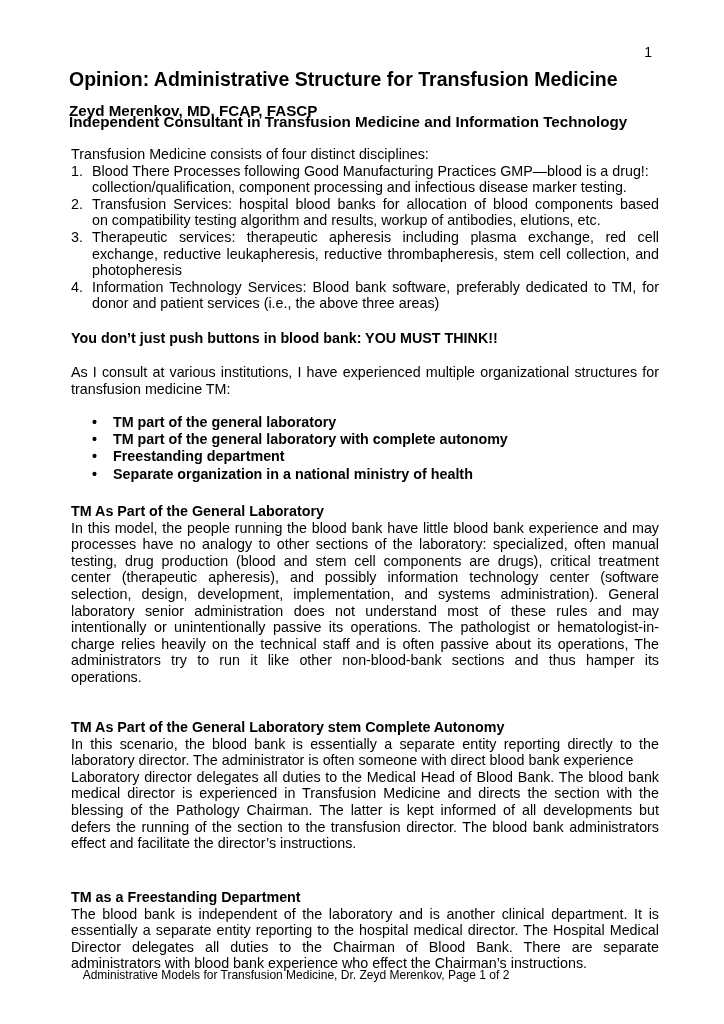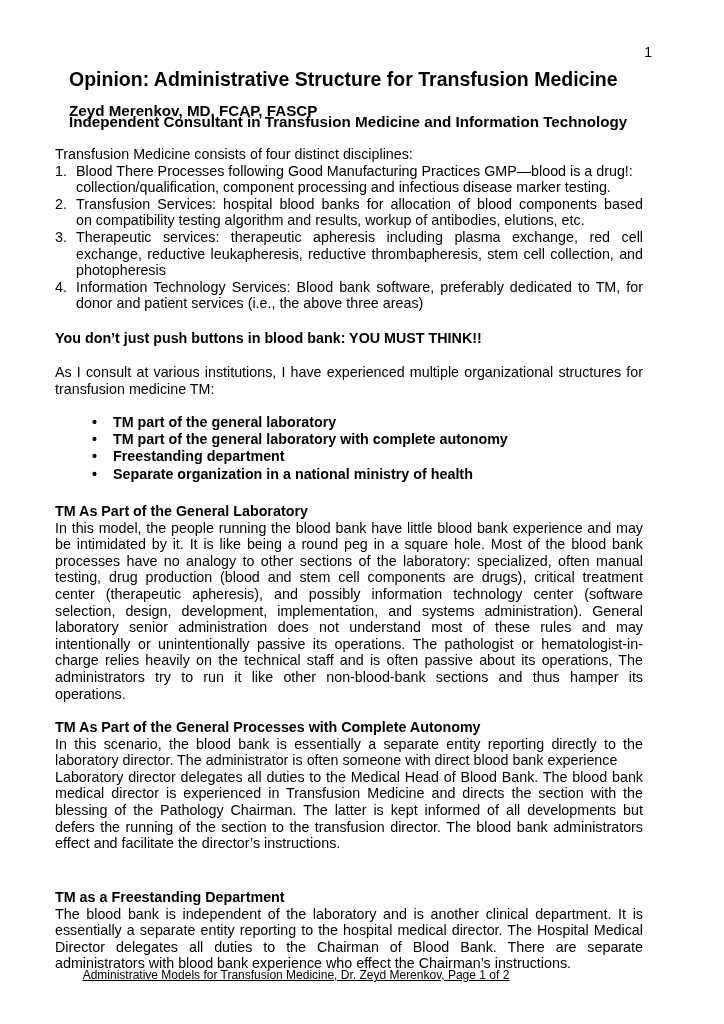--- a/index.html
+++ b/index.html
@@ -6,41 +6,41 @@
     body {
       width: 724px; height: 1024px; position: relative; overflow: hidden;
       font-family: "Liberation Sans", sans-serif; color: #000;
     }
     .page-number { position: absolute; top: 44px; right: 72px; font-size: 14px; }
     .title { position: absolute; left: 69px; top: 68px; font-size: 19.5px; font-weight: bold; white-space: nowrap; }
     .subtitle { position: absolute; left: 69px; font-size: 15.2px; font-weight: bold; white-space: nowrap; }
     .author { top: 95px; margin-top: 7px; }
     .affil { top: 113px; }
 
-    .block { position: absolute; left: 55px; width: 588px; font-size: 14.3px; line-height: 16.6px; }
+    .block { position: absolute; left: 71px; width: 588px; font-size: 14.3px; line-height: 16.6px; }
     .line { display: block; white-space: nowrap; height: 16.6px; }
     .justify { text-align: justify; text-align-last: justify; white-space: normal; }
     .bold { font-weight: bold; }
 
     .intro { top: 146px; }
     .ol-item { position: relative; padding-left: 21px; }
     .ol-num { position: absolute; left: 0; top: 0; }
 
     .think { top: 330px; }
     .consult { top: 364px; }
 
     .bullets { position: absolute; left: 92px; top: 414px; font-size: 14.3px; line-height: 17.2px; font-weight: bold; }
     .bullet { position: relative; padding-left: 21px; white-space: nowrap; height: 17.2px; }
     .bullet-dot { position: absolute; left: 0; top: 0; }
 
     .sec1 { top: 503px; }
     .sec2 { top: 719px; }
     .sec3 { top: 869px; margin-top: 20px; }
 
-    .footer { position: absolute; left: 0; width: 592px; top: 968px; text-align: center; font-size: 12px; text-decoration: underline; }
+    .footer { position: absolute; left: 0; width: 592px; top: 968px; text-align: center; font-size: 12px; }
   </style>
 </head>
 <body>
 
 <div class="page-number">1</div>
 
 <div class="title">Opinion:  Administrative Structure for Transfusion Medicine</div>
 <div class="subtitle author">Zeyd Merenkov, MD, FCAP, FASCP</div>
 <div class="subtitle affil">Independent Consultant in Transfusion Medicine and Information Technology</div>
 
@@ -93,34 +93,33 @@
   </div>
   <div class="bullet">
     <span class="bullet-dot">•</span>
     <span>Separate organization in a national ministry of health</span>
   </div>
 </div>
 
 <div class="block sec1">
   <span class="line bold">TM As Part of the General Laboratory</span>
   <span class="line justify">In this model, the people running the blood bank have little blood bank experience and may</span>
-  <span class="line justify">be intimidated by it.  It is like being a round peg in a square hole.  Most of the blood bank</span>
   <span class="line justify">processes have no analogy to other sections of the laboratory:  specialized, often manual</span>
   <span class="line justify">testing, drug production (blood and stem cell components are drugs), critical treatment</span>
   <span class="line justify">center (therapeutic apheresis), and possibly information technology center (software</span>
   <span class="line justify">selection, design, development, implementation, and systems administration).  General</span>
   <span class="line justify">laboratory senior administration does not understand most of these rules and may</span>
   <span class="line justify">intentionally or unintentionally passive its operations.  The pathologist or hematologist-in-</span>
   <span class="line justify">charge relies heavily on the technical staff and is often passive about its operations,  The</span>
   <span class="line justify">administrators try to run it like other non-blood-bank sections and thus hamper its</span>
   <span class="line">operations.</span>
 </div>
 
 <div class="block sec2">
-  <span class="line bold">TM As Part of the General Processes with Complete Autonomy</span>
+  <span class="line bold">TM As Part of the General Laboratory stem Complete Autonomy</span>
   <span class="line justify">In this scenario, the blood bank is essentially a separate entity reporting directly to the</span>
   <span class="line">laboratory director.  The administrator is often someone with direct blood bank experience</span>
   <span class="line justify">Laboratory director delegates all duties to the Medical Head of Blood Bank.  The blood bank</span>
   <span class="line justify">medical director is experienced in Transfusion Medicine and directs the section with the</span>
   <span class="line justify">blessing of the Pathology Chairman.  The latter is kept informed of all developments but</span>
   <span class="line justify">defers the running of the section to the transfusion director.  The blood bank administrators</span>
   <span class="line">effect and facilitate the director’s instructions.</span>
 </div>
 
 <div class="block sec3">

